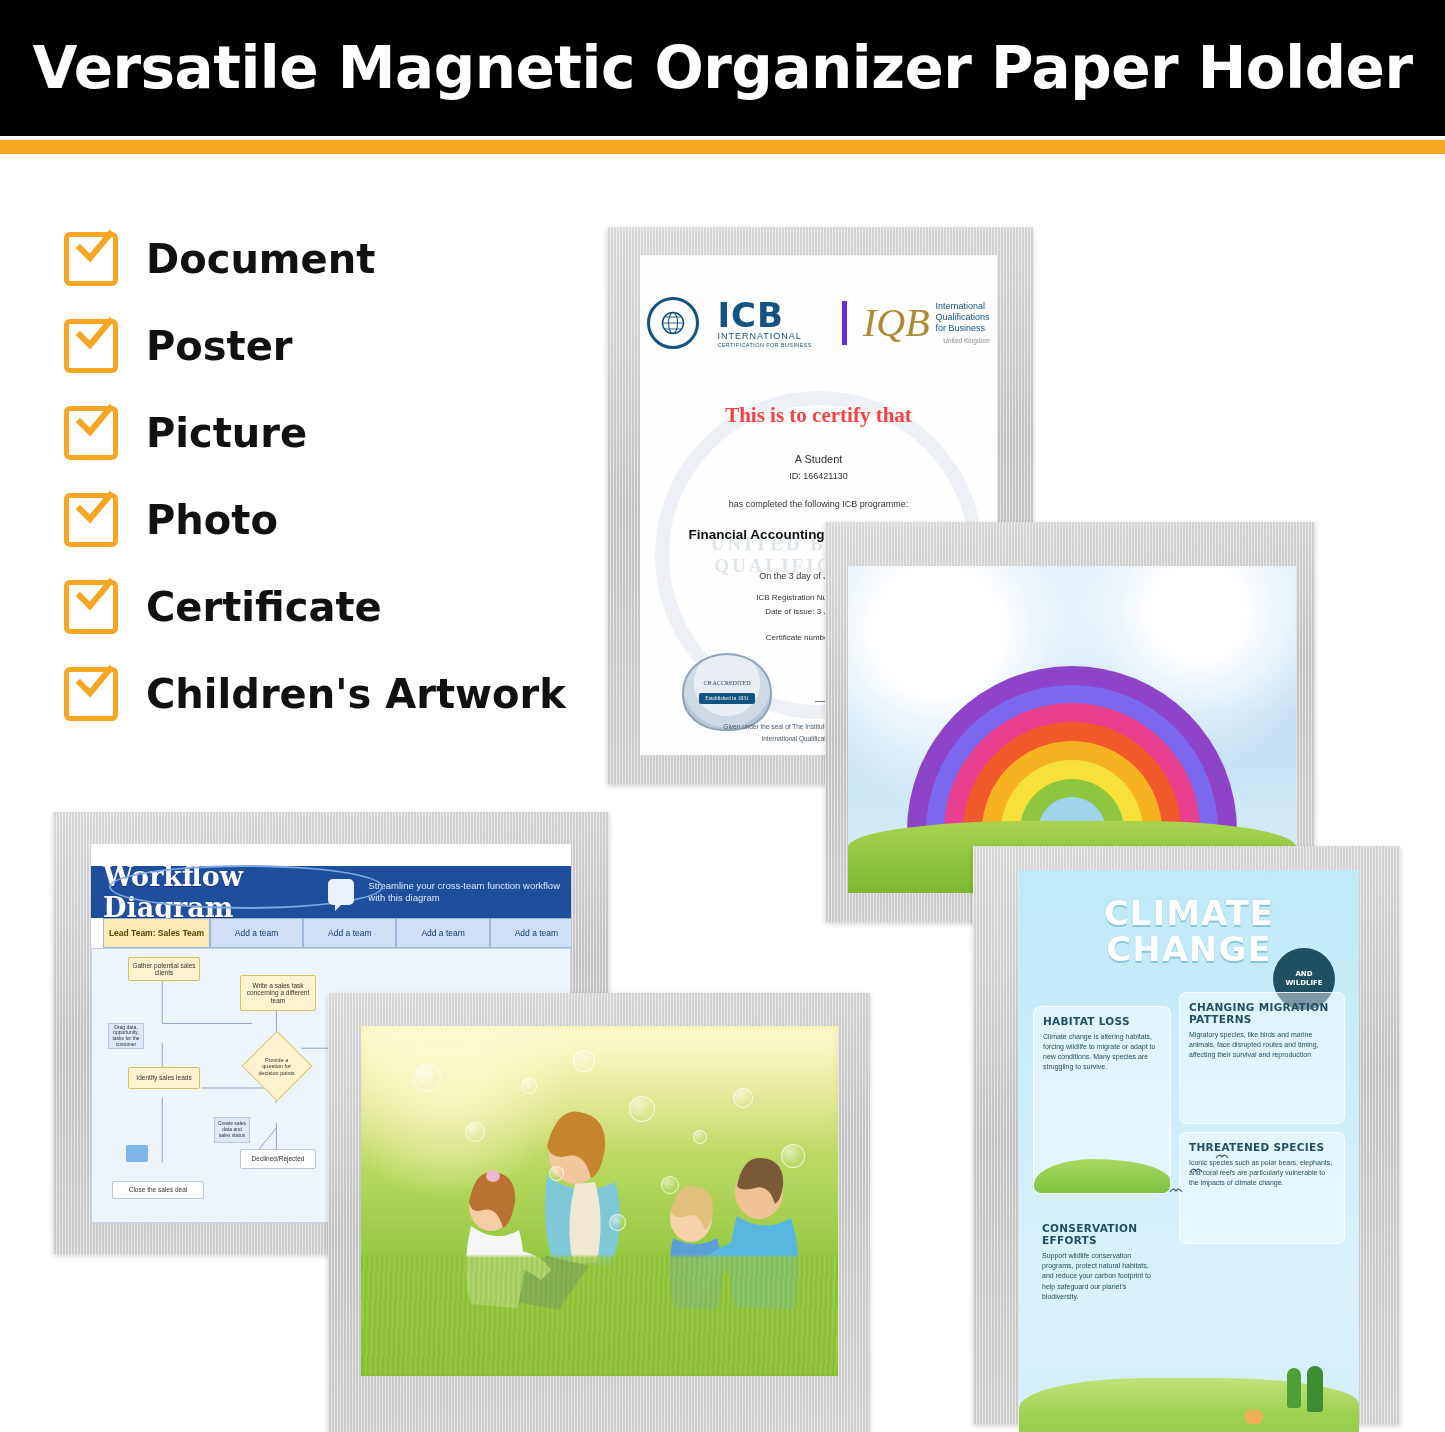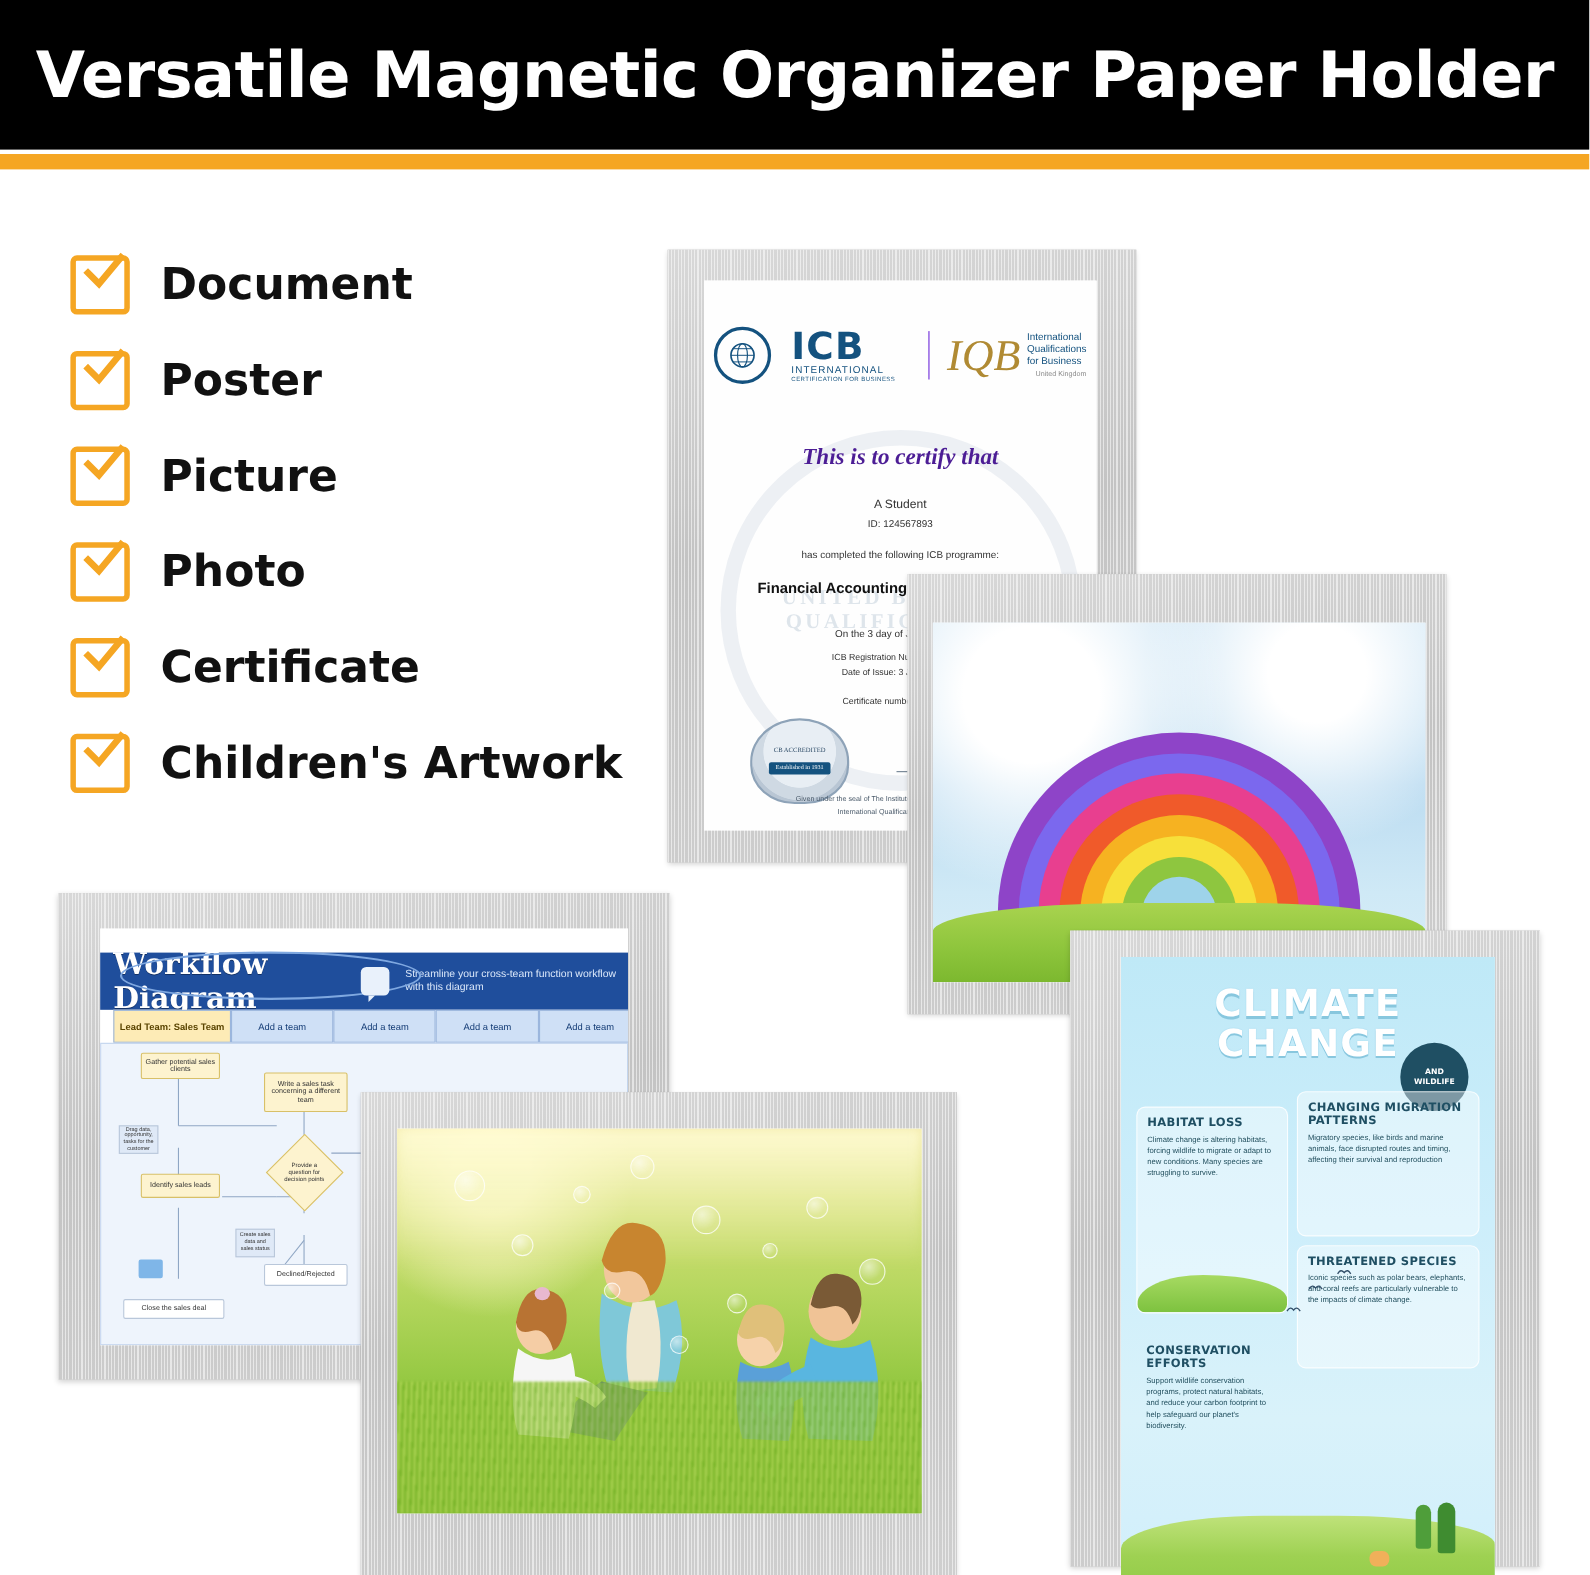--- a/index.html
+++ b/index.html
@@ -93,27 +93,27 @@
     width:52px;height:52px;border-radius:50%;
     border:3px solid #14527f;
     display:flex;align-items:center;justify-content:center;
     font-size:7px;color:#14527f;text-align:center;line-height:1.05;
     box-sizing:border-box;padding:3px;
   }
   .icb-text{line-height:1;}
   .icb-main{font-size:34px;font-weight:bold;color:#14527f;font-family:"DejaVu Sans",sans-serif;letter-spacing:1px;}
   .icb-sub{font-size:9px;color:#14527f;letter-spacing:1px;font-family:"Liberation Sans",sans-serif;}
   .icb-sub2{font-size:5.5px;color:#14527f;letter-spacing:.4px;font-family:"Liberation Sans",sans-serif;margin-top:2px;}
-  .iqb-wrap{display:flex;align-items:center;gap:6px;border-left:1px solid #6d28d9;padding-left:16px;margin-left:12px;}
+  .iqb-wrap{display:flex;align-items:center;gap:6px;border-left:5px solid #6d28d9;padding-left:16px;margin-left:12px;}
   .iqb-mono{font-size:40px;color:#b08a33;font-family:"Liberation Serif",serif;font-style:italic;line-height:.9;}
   .iqb-lines{font-size:9px;color:#14527f;line-height:1.25;font-family:"Liberation Sans",sans-serif;}
   .iqb-uk{font-size:6.5px;color:#8a8a8a;text-align:right;margin-top:3px;}
   .cert-certify{
     position:absolute;left:0;top:148px;width:100%;text-align:center;
-    font-size:21px;font-style:italic;font-weight:bold;color:#4c1d95;
+    font-size:21px;font-weight:bold;color:#ef4444;
     font-family:"Liberation Serif",serif;
   }
   .cert-name{position:absolute;left:0;top:198px;width:100%;text-align:center;font-size:11px;color:#333;font-family:"Liberation Sans",sans-serif;}
   .cert-id{position:absolute;left:0;top:216px;width:100%;text-align:center;font-size:9px;color:#333;font-family:"Liberation Sans",sans-serif;}
   .cert-completed{position:absolute;left:0;top:244px;width:100%;text-align:center;font-size:9px;color:#333;font-family:"Liberation Sans",sans-serif;}
   .cert-prog{position:absolute;left:0;top:272px;width:100%;text-align:center;font-size:13.5px;font-weight:bold;color:#111;font-family:"Liberation Sans",sans-serif;}
   .cert-date{position:absolute;left:0;top:316px;width:100%;text-align:center;font-size:9px;color:#333;font-family:"Liberation Sans",sans-serif;}
   .cert-reg{position:absolute;left:0;top:338px;width:100%;text-align:center;font-size:8px;color:#333;font-family:"Liberation Sans",sans-serif;}
   .cert-issue{position:absolute;left:0;top:352px;width:100%;text-align:center;font-size:8px;color:#333;font-family:"Liberation Sans",sans-serif;}
   .cert-num{position:absolute;left:0;top:378px;width:100%;text-align:center;font-size:8px;color:#333;font-family:"Liberation Sans",sans-serif;}
@@ -309,21 +309,21 @@
             <div>International</div>
             <div>Qualifications</div>
             <div>for Business</div>
             <div class="iqb-uk">United Kingdom</div>
           </div>
         </div>
       </div>
 
       <div class="cert-certify">This is to certify that</div>
       <div class="cert-name">A Student</div>
-      <div class="cert-id">ID: 124567893</div>
+      <div class="cert-id">ID: 166421130</div>
       <div class="cert-completed">has completed the following ICB programme:</div>
       <div class="cert-prog">Financial Accounting - Foundation Level</div>
       <div class="cert-date">On the 3 day of January 2009</div>
       <div class="cert-reg">ICB Registration Number: 0000000</div>
       <div class="cert-issue">Date of Issue: 3 January 2009</div>
       <div class="cert-num">Certificate number: 00000000</div>
 
       <div class="cert-badge">
         <div>CB ACCREDITED</div>
         <div class="estab">Established in 1931</div>

